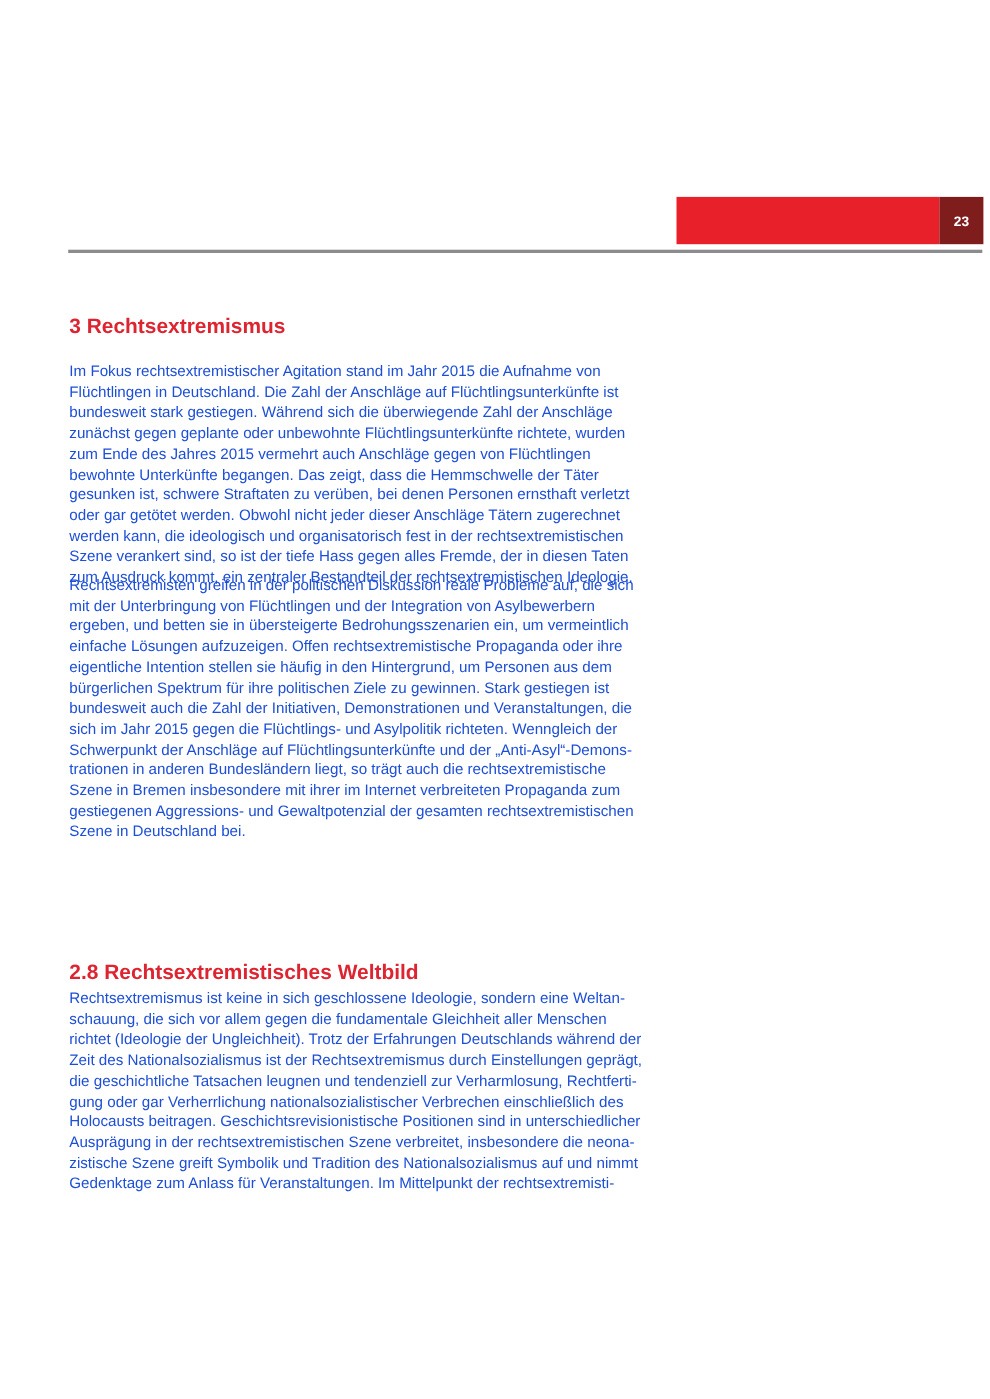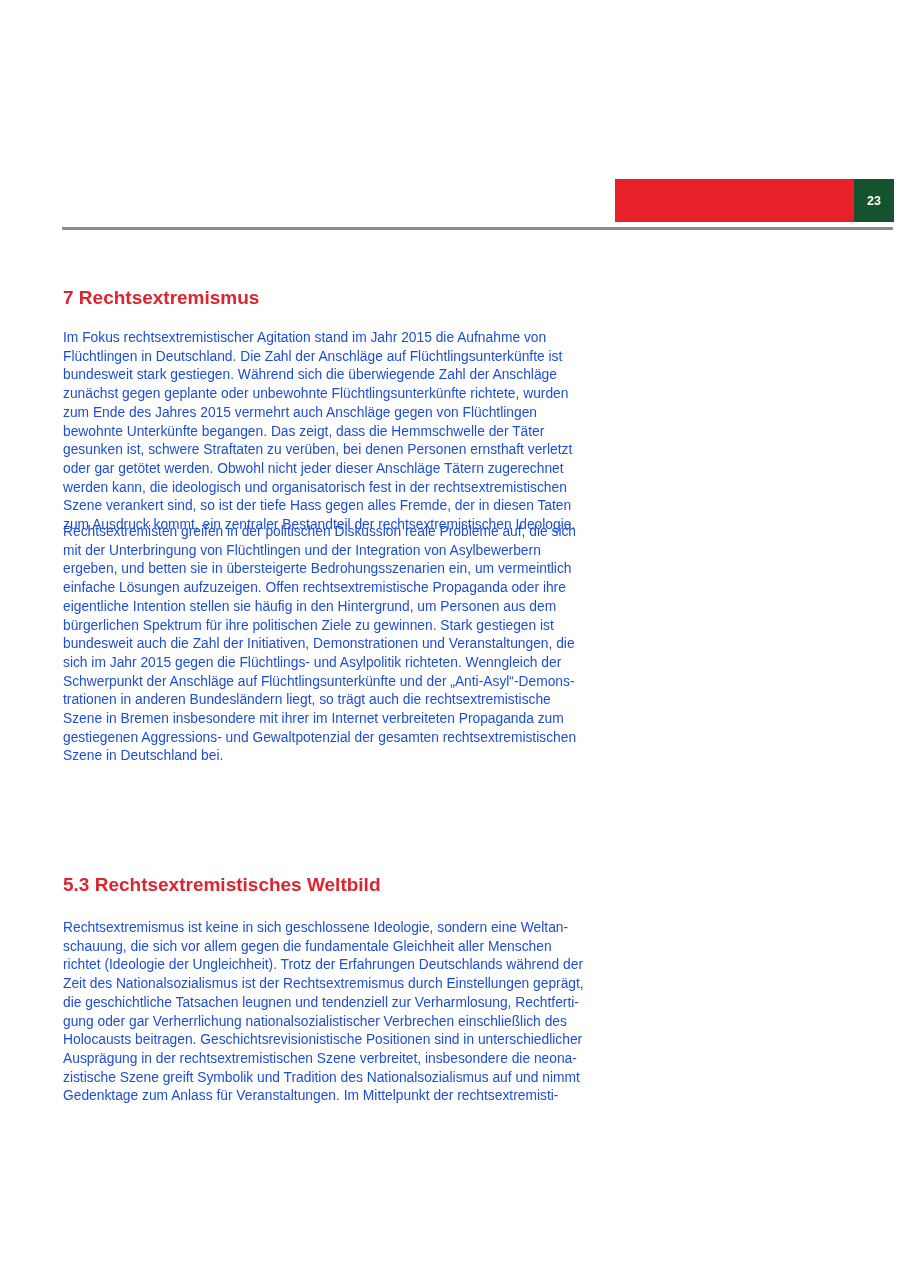--- a/index.html
+++ b/index.html
@@ -14,21 +14,21 @@
   .red-bar {
     position: absolute;
     left: 615px; top: 179px;
     width: 239px; height: 43px;
     background: #e8202a;
   }
   .page-num {
     position: absolute;
     left: 854px; top: 179px;
     width: 40px; height: 43px;
-    background: #14532d;
+    background: #7f1d1d;
     color: #ffffff;
     font-size: 12.5px;
     font-weight: bold;
     display: flex;
     align-items: center;
     justify-content: center;
   }
   .rule {
     position: absolute;
     left: 62px; top: 227px;
@@ -51,30 +51,30 @@
     position: absolute;
     left: 63px;
     width: 620px;
     color: #1d4ed8;
     font-size: 13.8px;
     line-height: 18.7px;
     white-space: pre-line;
   }
   #par-1 { top: 329px; }
   #par-2 { top: 523px; }
-  #par-3 { top: 919px; }
+  #par-3 { top: 899px; }
 </style>
 </head>
 <body>
 
 <div class="red-bar"></div>
 <div class="page-num">23</div>
 <hr class="rule">
 
-<h1 class="h-red" id="heading-1">7 Rechtsextremismus</h1>
+<h1 class="h-red" id="heading-1">3 Rechtsextremismus</h1>
 
 <p class="body-par" id="par-1">Im Fokus rechtsextremistischer Agitation stand im Jahr 2015 die Aufnahme von
 Flüchtlingen in Deutschland. Die Zahl der Anschläge auf Flüchtlingsunterkünfte ist
 bundesweit stark gestiegen. Während sich die überwiegende Zahl der Anschläge
 zunächst gegen geplante oder unbewohnte Flüchtlingsunterkünfte richtete, wurden
 zum Ende des Jahres 2015 vermehrt auch Anschläge gegen von Flüchtlingen
 bewohnte Unterkünfte begangen. Das zeigt, dass die Hemmschwelle der Täter
 gesunken ist, schwere Straftaten zu verüben, bei denen Personen ernsthaft verletzt
 oder gar getötet werden. Obwohl nicht jeder dieser Anschläge Tätern zugerechnet
 werden kann, die ideologisch und organisatorisch fest in der rechtsextremistischen
@@ -88,21 +88,21 @@
 eigentliche Intention stellen sie häufig in den Hintergrund, um Personen aus dem
 bürgerlichen Spektrum für ihre politischen Ziele zu gewinnen. Stark gestiegen ist
 bundesweit auch die Zahl der Initiativen, Demonstrationen und Veranstaltungen, die
 sich im Jahr 2015 gegen die Flüchtlings- und Asylpolitik richteten. Wenngleich der
 Schwerpunkt der Anschläge auf Flüchtlingsunterkünfte und der „Anti-Asyl“-Demons-
 trationen in anderen Bundesländern liegt, so trägt auch die rechtsextremistische
 Szene in Bremen insbesondere mit ihrer im Internet verbreiteten Propaganda zum
 gestiegenen Aggressions- und Gewaltpotenzial der gesamten rechtsextremistischen
 Szene in Deutschland bei.</p>
 
-<h2 class="h-red" id="heading-2">5.3 Rechtsextremistisches Weltbild</h2>
+<h2 class="h-red" id="heading-2">2.8 Rechtsextremistisches Weltbild</h2>
 
 <p class="body-par" id="par-3">Rechtsextremismus ist keine in sich geschlossene Ideologie, sondern eine Weltan-
 schauung, die sich vor allem gegen die fundamentale Gleichheit aller Menschen
 richtet (Ideologie der Ungleichheit). Trotz der Erfahrungen Deutschlands während der
 Zeit des Nationalsozialismus ist der Rechtsextremismus durch Einstellungen geprägt,
 die geschichtliche Tatsachen leugnen und tendenziell zur Verharmlosung, Rechtferti-
 gung oder gar Verherrlichung nationalsozialistischer Verbrechen einschließlich des
 Holocausts beitragen. Geschichtsrevisionistische Positionen sind in unterschiedlicher
 Ausprägung in der rechtsextremistischen Szene verbreitet, insbesondere die neona-
 zistische Szene greift Symbolik und Tradition des Nationalsozialismus auf und nimmt

